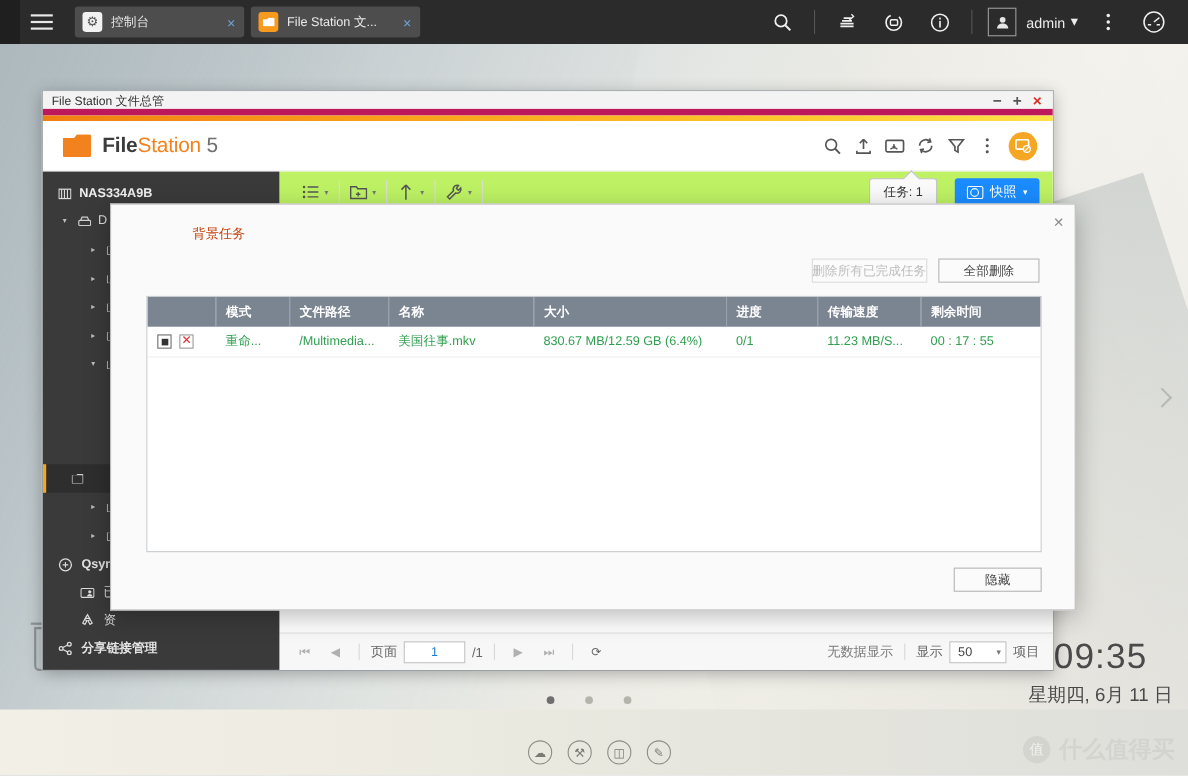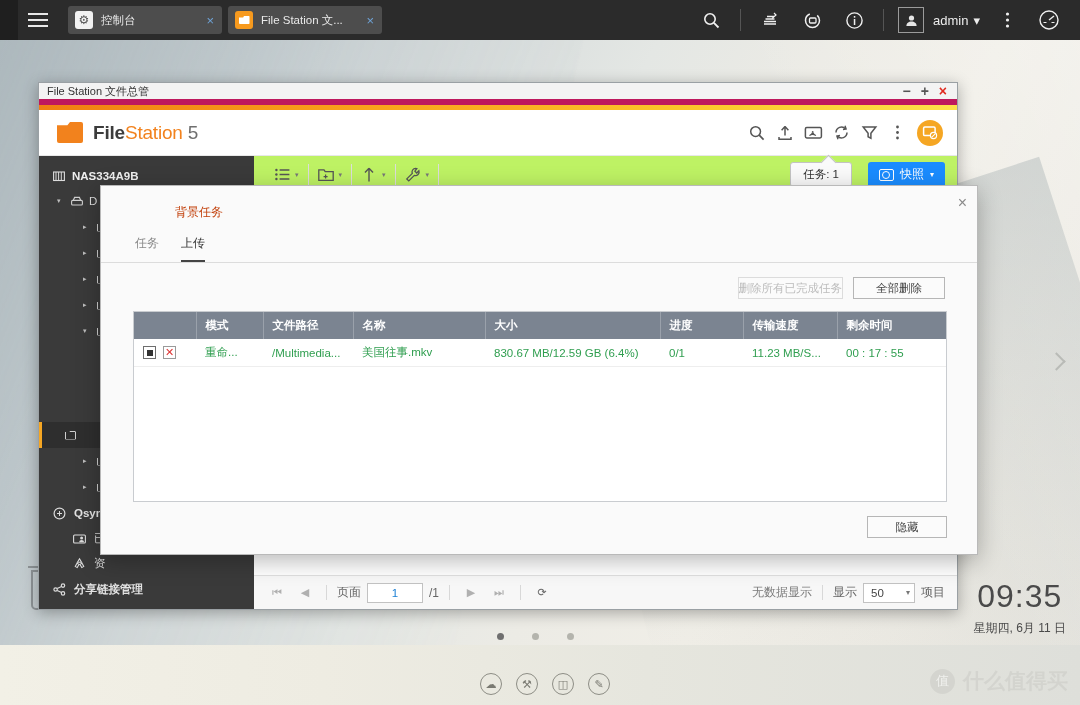--- a/index.html
+++ b/index.html
@@ -212,21 +212,21 @@
       border-top:2px solid #b9bbb7; border-right:2px solid #b9bbb7; transform:rotate(45deg); }
   .dots { position:absolute; left:497px; top:633px; display:flex; gap:28px; }
   .dots i { width:7px; height:7px; border-radius:50%; background:#b4b4ad; display:block;}
   .dots i.on { background:#6f6f6f; }
   .dockrow { position:absolute; left:480px; top:673px; display:flex; gap:14px;}
   .dockicon { width:22px; height:22px; border:1.4px solid #8d8d85; border-radius:50%;
               display:flex; align-items:center; justify-content:center; color:#7a7a72;
               font-size:11px; cursor:pointer; background:transparent;}
   .clock { position:absolute; right:14px; top:578px; text-align:center; color:#4a4a4a; }
   .clock .time { font-size:32px; line-height:36px; font-weight:300; letter-spacing:1px;}
-  .clock .date { font-size:12px; margin-top:6px; }
+  .clock .date { font-size:17px; margin-top:6px; }
   .wmark { position:absolute; right:12px; bottom:10px; display:flex; align-items:center;
            gap:8px; opacity:.5; }
   .wmark .zi { width:25px; height:25px; border-radius:50%; background:#c9c9c4; color:#fff;
                display:flex; align-items:center; justify-content:center; font-size:13px;}
   .wmark .wt { font-size:21px; color:#c9c9c4; font-weight:bold; }
   .nodata { color:#7b7b7b; }
 </style>
 </head>
 <body>
 
@@ -576,24 +576,20 @@
         </div>
         <span>项目</span>
       </div>
     </div>
   </div>
 </div>
 
 <div id="bgtask">
   <div class="bg-close">×</div>
   <div class="bg-title">背景任务</div>
-  <div class="bg-tabs">
-    <div class="bg-tab">任务</div>
-    <div class="bg-tab active">上传</div>
-  </div>
 
   <div class="bg-actions">
     <div class="gbtn disabled">删除所有已完成任务</div>
     <div class="gbtn">全部删除</div>
   </div>
 
   <div class="bg-tablewrap">
     <table class="tasks">
       <thead>
         <tr>

